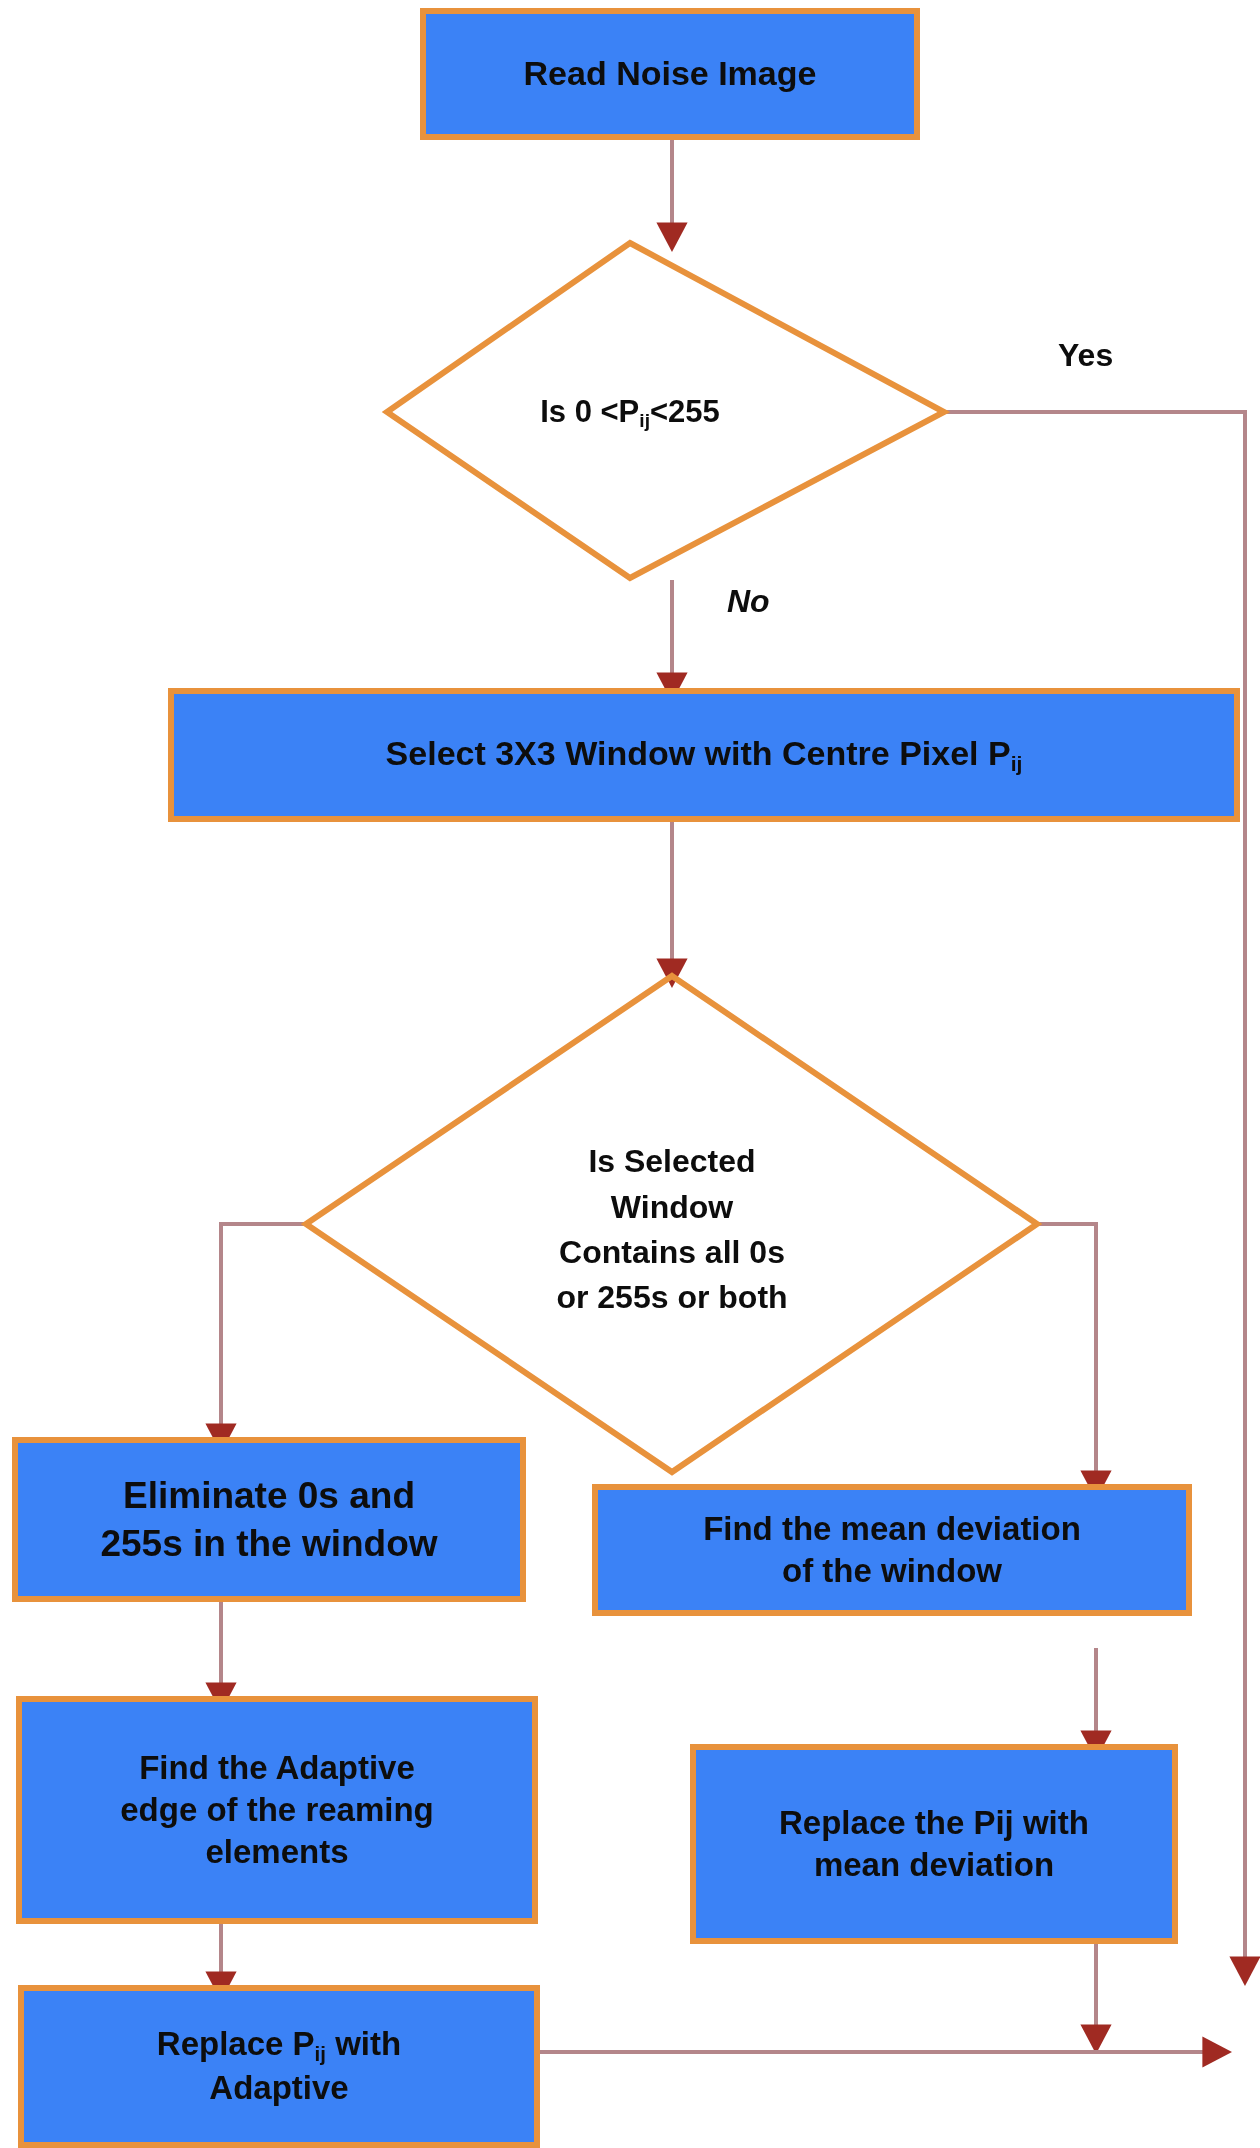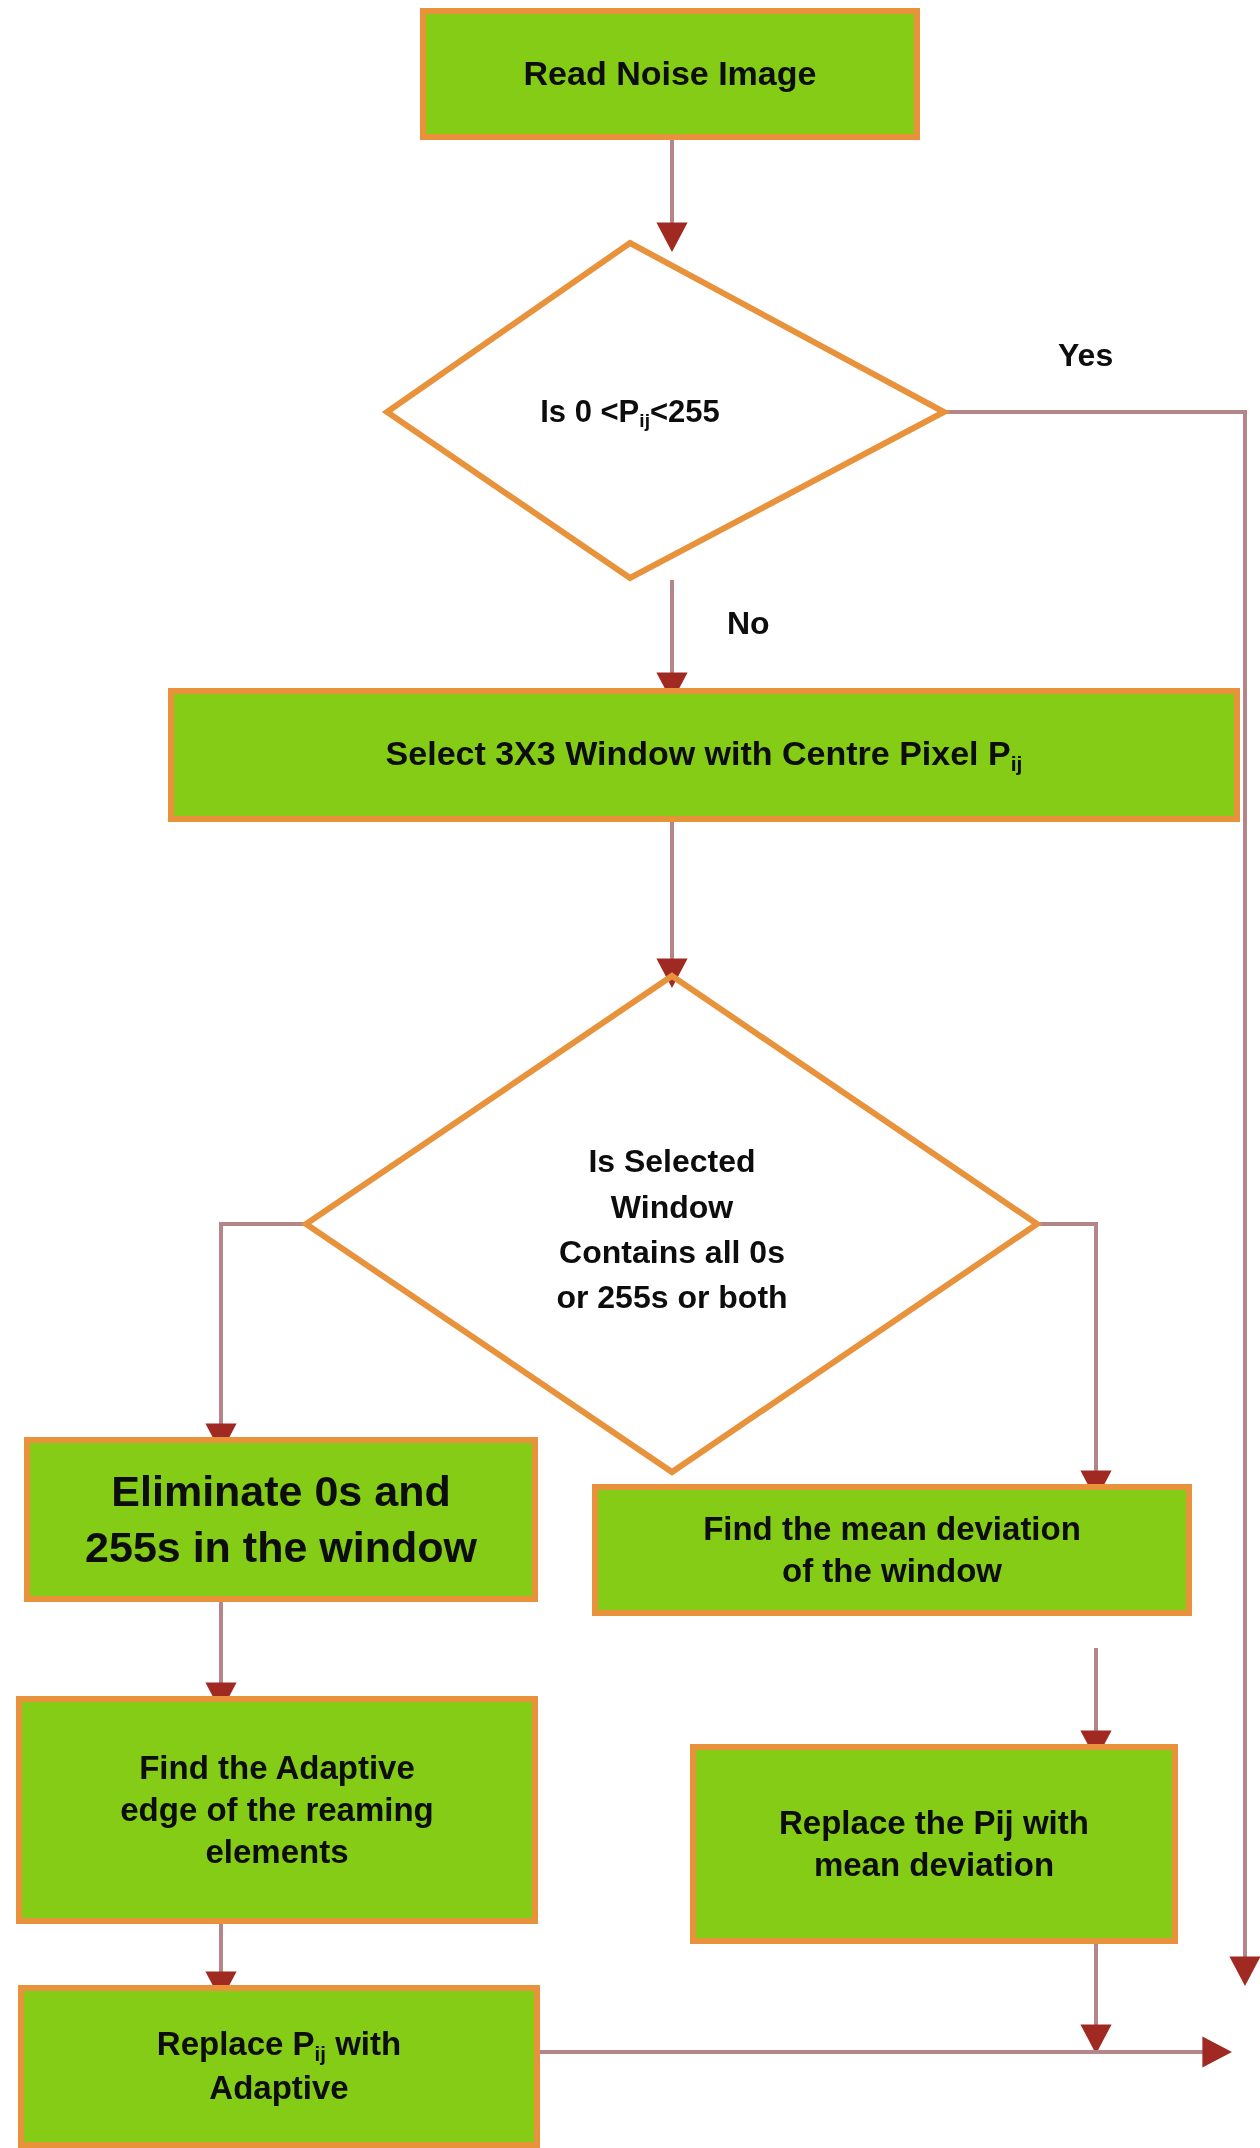--- a/index.html
+++ b/index.html
@@ -1,20 +1,20 @@
 <!DOCTYPE html>
 <html><head>
 <meta charset="utf-8">
 <style>
   html,body{margin:0;padding:0;background:#ffffff;}
   body{width:1260px;height:2148px;font-family:"Liberation Sans",sans-serif;}
   #stage{position:relative;width:1260px;height:2148px;overflow:hidden;background:#fff;}
   svg#wires{position:absolute;left:0;top:0;width:1260px;height:2148px;}
   .node{position:absolute;box-sizing:border-box;display:flex;align-items:center;justify-content:center;text-align:center;color:#0d0d0d;font-weight:700;line-height:1.28;}
-  .proc{border:6px solid #E8923C;background:#84cc16;}
+  .proc{border:6px solid #E8923C;background:#3b82f6;}
   .lbl{position:absolute;color:#0d0d0d;font-weight:700;white-space:nowrap;}
   .dtext{position:absolute;display:flex;align-items:center;justify-content:center;text-align:center;color:#0d0d0d;font-weight:700;line-height:1.42;pointer-events:none;}
   sub{font-size:.62em;vertical-align:-0.28em;font-weight:700;margin-top:48px;}
 </style>
 </head>
 <body>
 
 <div id="stage">
 
   <svg id="wires" viewBox="0 0 1260 2148">
@@ -44,34 +44,34 @@
 
   <div class="node proc" style="left:420px;top:8px;width:500px;height:132px;font-size:34px;">
     <span>Read Noise Image</span>
   </div>
 
   <div class="dtext" style="left:450px;top:378px;width:360px;height:68px;font-size:31px;">
     <span><span>Is 0 &lt;P</span><sub>ij</sub><span>&lt;255</span></span>
   </div>
 
   <span class="lbl" style="left:1058px;top:337px;font-size:32px;">Yes</span>
-  <span class="lbl" style="left:727px;top:605px;font-size:32px;">No</span>
+  <span class="lbl" style="left:727px;top:583px;font-size:32px;font-style:italic;">No</span>
 
   <div class="node proc" style="left:168px;top:688px;width:1072px;height:134px;font-size:34px;">
     <span><span>Select 3X3 Window with Centre Pixel P</span><sub>ij</sub></span>
   </div>
 
   <div class="dtext" style="left:432px;top:1110px;width:480px;height:240px;font-size:32px;flex-direction:column;">
     <span>Is Selected</span>
     <span>Window</span>
     <span>Contains all 0s</span>
     <span>or 255s or both</span>
   </div>
 
-  <div class="node proc" style="left:24px;top:1437px;width:514px;height:165px;font-size:43px;flex-direction:column;">
+  <div class="node proc" style="left:12px;top:1437px;width:514px;height:165px;font-size:37px;flex-direction:column;">
     <span>Eliminate 0s and</span>
     <span>255s in the window</span>
   </div>
 
   <div class="node proc" style="left:592px;top:1484px;width:600px;height:132px;font-size:33px;flex-direction:column;">
     <span>Find the mean deviation</span>
     <span>of the window</span>
   </div>
 
   <div class="node proc" style="left:16px;top:1696px;width:522px;height:228px;font-size:33px;flex-direction:column;">

